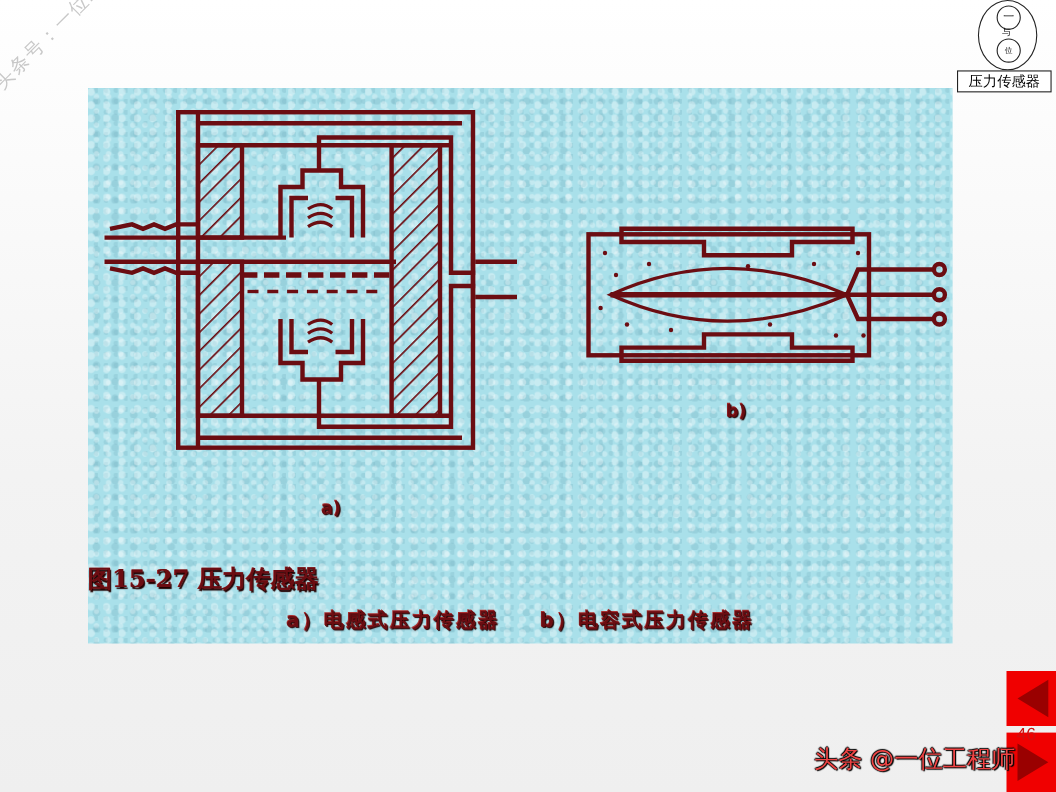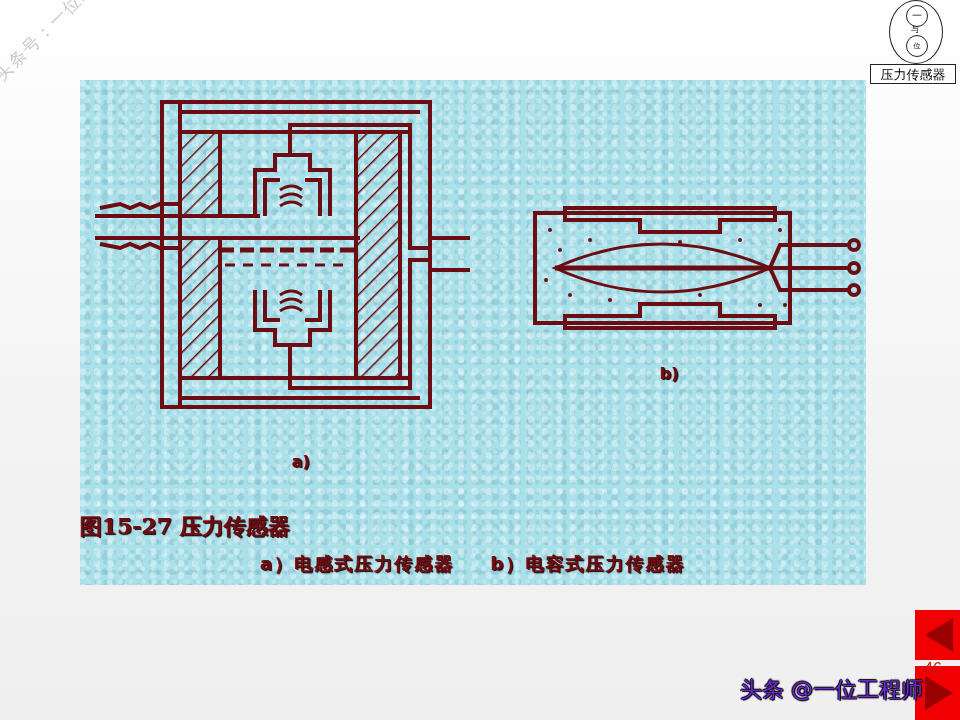--- a/index.html
+++ b/index.html
@@ -60,21 +60,21 @@
   }
   .nav-prev { top:610px; }
   .nav-next { top:666px; height:54px; }
   .nav-btn svg { position:absolute; left:0; top:0; }
   .page-num {
     position:absolute; left:880px; top:660px; color:#d01010; font-size:16px;
     font-family:"Liberation Sans", sans-serif;
     margin-left:44px;
   }
   .footer-wm {
-    position:absolute; left:740px; top:675px; color:#6d28d9; font-size:22px;
+    position:absolute; left:740px; top:675px; color:#ef4444; font-size:22px;
     text-shadow: 1px 1px 1px #000, -1px 0 1px #000, 0 -1px 1px #000, 1px 0 1px #333;
     white-space:nowrap; font-family:"DejaVu Sans", sans-serif;
   }
 </style>
 </head>
 <body>
 
 <div class="watermark-diag">头条号：一位工程师</div>
 
 <div class="logo">

